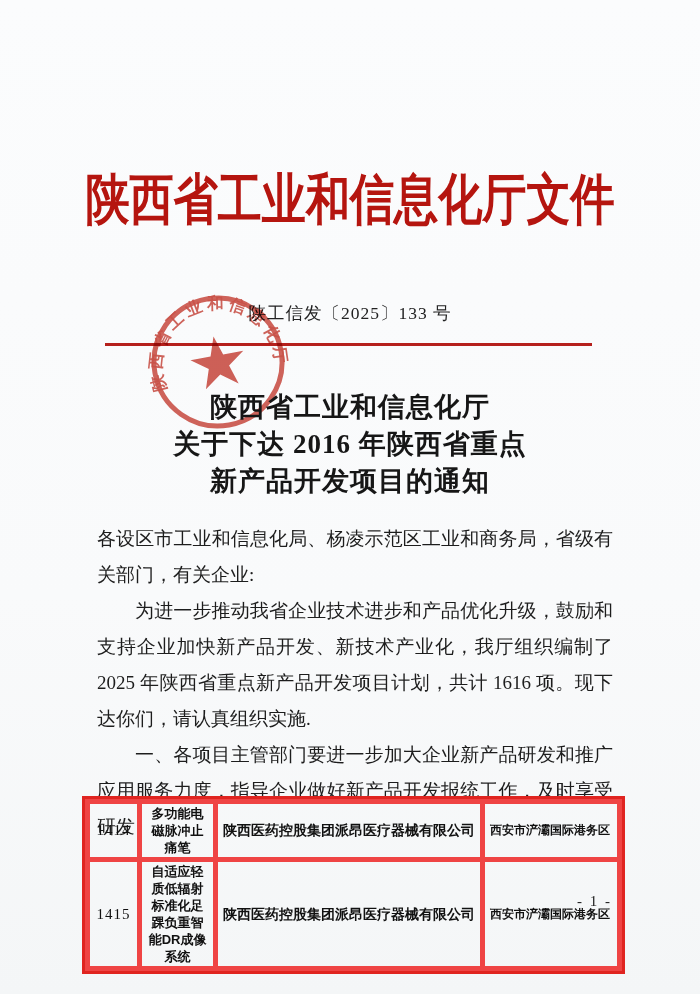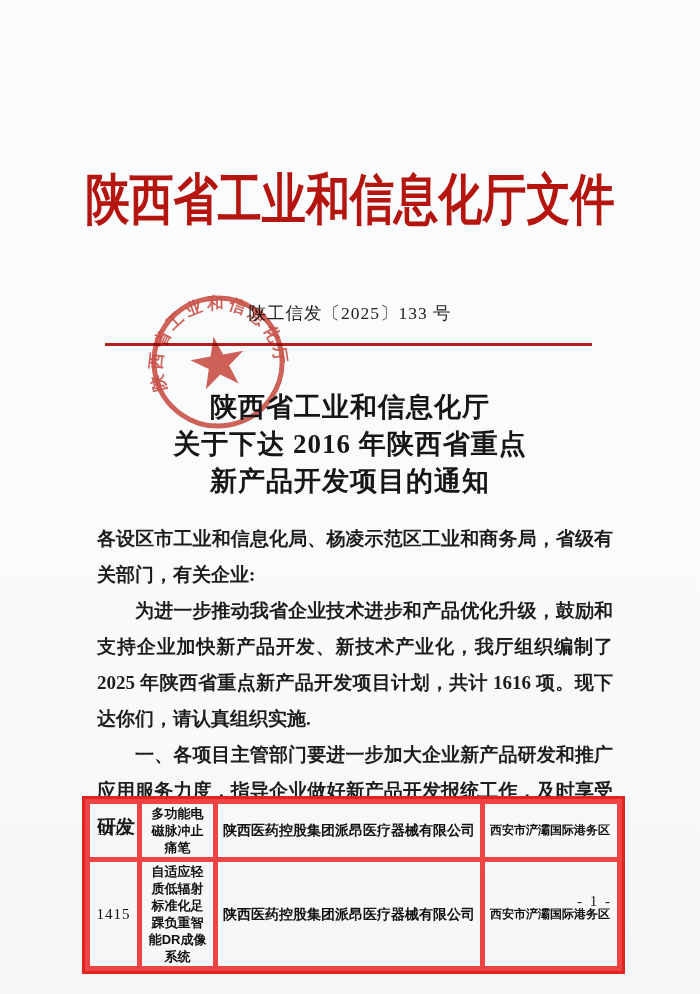--- a/index.html
+++ b/index.html
@@ -56,21 +56,21 @@
     letter-spacing:1px;
   }
 
   .body-text{
     position:absolute;top:521px;left:97px;width:516px;
     font-size:19px;
     line-height:36px;
     text-align:justify;
     color:#1d1d1d;
   }
-  .body-text p{margin:0;font-weight:bold;}
+  .body-text p{margin:0;}
   .body-text p.indent{text-indent:2em;}
 
   .project-table{
     position:absolute;top:799px;left:85px;width:537px;
     border-collapse:collapse;
     font-family:"Liberation Sans","DejaVu Sans",sans-serif;
     font-size:13px;
     font-weight:700;
     color:#111;
     outline:3px solid #e02420;

